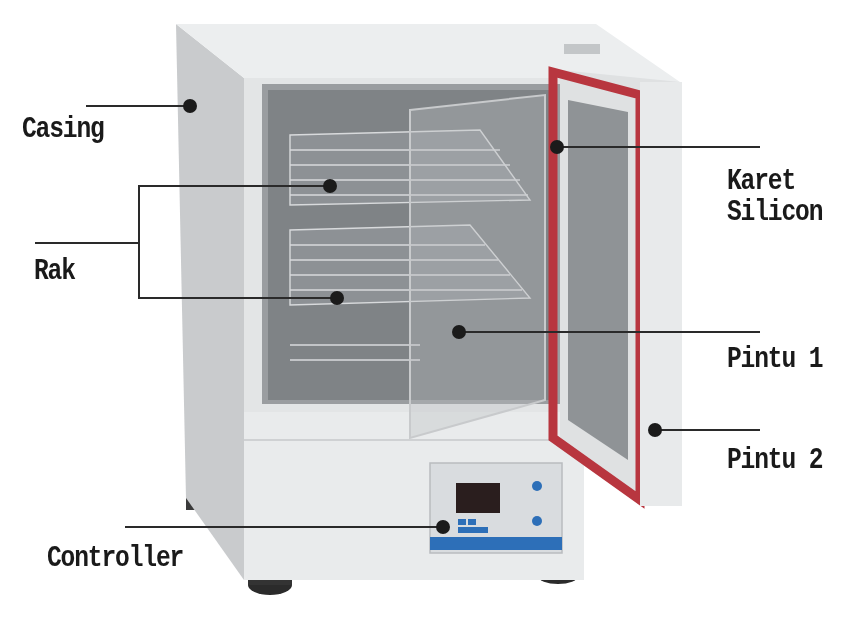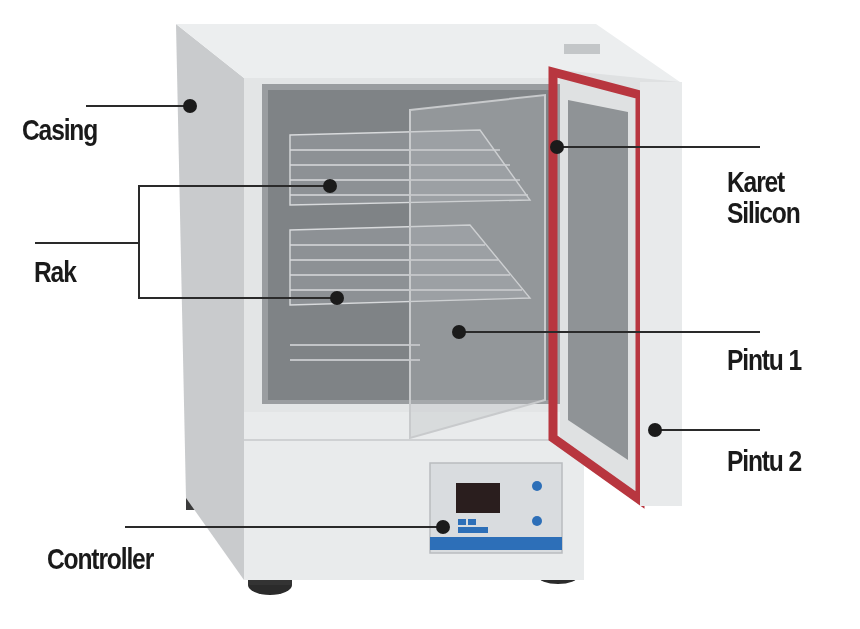--- a/index.html
+++ b/index.html
@@ -1,18 +1,18 @@
 <!DOCTYPE html>
 <html><head>
 <meta charset="utf-8">
 <style>
   html, body { margin: 0; padding: 0; background: #ffffff; }
   body { width: 860px; height: 629px; position: relative; overflow: hidden;
          font-family: "Liberation Sans", "DejaVu Sans", sans-serif; }
-  .stage { position: absolute; left: 0; top: 0; width: 860px; height: 629px; }
+  .stage { position: absolute; left: 0; top: 0; width: 860px; height: 629px; font-family: Liberation Mono, monospace; }
   .label { position: absolute; font-weight: bold; color: #1a1a1a;
            font-size: 30px; line-height: 31px; letter-spacing: -1.4px;
            transform: scaleX(0.82); transform-origin: left top; white-space: nowrap; }
   .leader { position: absolute; background: #2a2a2a; height: 2px; }
   .vleader { position: absolute; background: #2a2a2a; width: 2px; }
   .dot { position: absolute; width: 14px; height: 14px; border-radius: 50%;
          background: #1b1b1b; margin-left: -7px; margin-top: -7px; }
   svg { position: absolute; left: 0; top: 0; }
 </style>
 </head>

